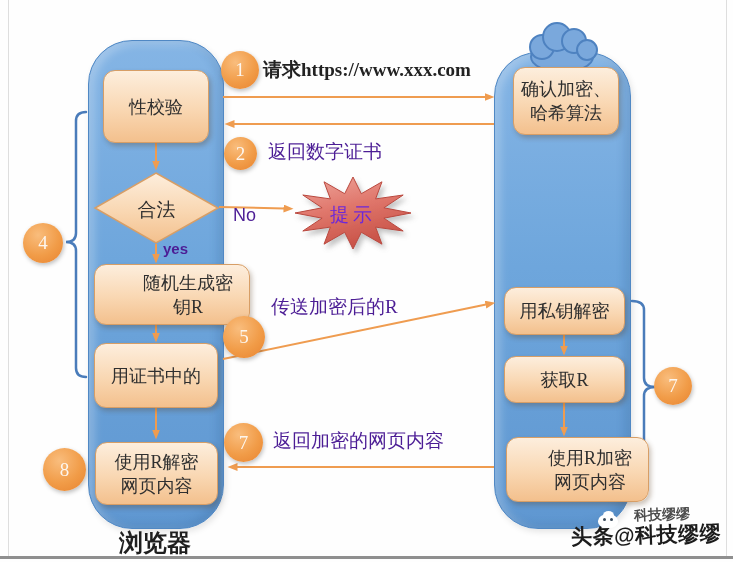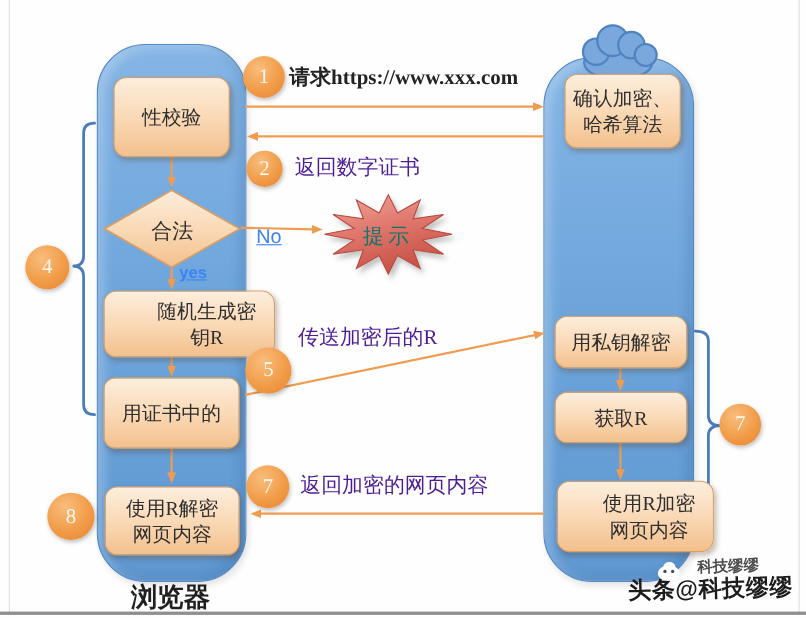--- a/index.html
+++ b/index.html
@@ -26,21 +26,21 @@
   .node{
     position:absolute;z-index:10;border-radius:12px;
     background:linear-gradient(180deg,#fdeedd 0%,#f9d7b2 55%,#f3c08d 100%);
     border:1px solid #d79e66;
     box-shadow:2px 3px 5px rgba(90,60,30,.30);
     display:flex;flex-direction:column;align-items:center;justify-content:center;
     font-size:18px;line-height:24px;color:#2f2f2f;text-align:center;
   }
   #cert-check-box{left:103px;top:70px;width:104px;height:71px;}
   #random-key-box{left:94px;top:264px;width:122px;height:59px;padding-left:32px;}
-  #pubkey-encrypt-box{left:94px;top:343px;width:122px;height:63px;border-radius:11px;}
+  #pubkey-encrypt-box{left:94px;top:343px;width:122px;height:63px;}
   #r-decrypt-box{left:95px;top:442px;width:121px;height:61px;}
   #confirm-cipher-box{left:513px;top:67px;width:104px;height:66px;}
   #privatekey-decrypt-box{left:504px;top:287px;width:119px;height:46px;}
   #get-r-box{left:504px;top:356px;width:119px;height:45px;}
   #r-encrypt-box{left:506px;top:437px;width:116px;height:63px;padding-left:25px;}
 
   
   .badge{
     position:absolute;z-index:12;border-radius:50%;
     background:radial-gradient(circle at 38% 30%,#f9bd7d 0%,#f19c48 55%,#e8832f 100%);
@@ -56,31 +56,31 @@
   #badge-7-right{left:654px;top:367px;width:38px;height:38px;}
   #badge-8{left:43px;top:448px;width:43px;height:43px;}
 
   
   .msg{position:absolute;z-index:11;font-size:19px;color:#4c1d95;white-space:nowrap;}
   #msg-step1{left:263px;top:57px;font-weight:bold;color:#222;}
   #msg-step2{left:268px;top:139px;}
   #msg-step5{left:271px;top:294px;}
   #msg-step7{left:273px;top:428px;}
 
-  .decision-word{position:absolute;z-index:11;font-family:"Liberation Sans","DejaVu Sans",sans-serif;color:#3b82f6;text-decoration:underline;}
+  .decision-word{position:absolute;z-index:11;font-family:"Liberation Sans","DejaVu Sans",sans-serif;color:#4c1d95;}
   #yes-label{left:163px;top:240px;font-size:15px;font-weight:bold;}
   #no-label{left:233px;top:205px;font-size:18px;}
 
   #diamond-label{
     position:absolute;z-index:10;left:96px;top:197px;width:121px;
     text-align:center;font-size:19px;color:#2f2f2f;
   }
   #alert-label{
     position:absolute;z-index:10;left:303px;top:202px;width:100px;
-    text-align:center;font-size:19px;letter-spacing:4px;color:#0f766e;
+    text-align:center;font-size:19px;letter-spacing:4px;color:#6d28d9;
   }
 
   
   .actor-label{position:absolute;z-index:11;font-size:24px;font-weight:bold;color:#1f1f1f;text-align:center;}
   #browser-label{left:88px;top:527px;width:134px;}
   #server-label{left:498px;top:521px;width:120px;}
 
   
   #watermark{position:absolute;z-index:13;left:571px;top:521px;
     font-family:"Liberation Sans","DejaVu Sans",sans-serif;

